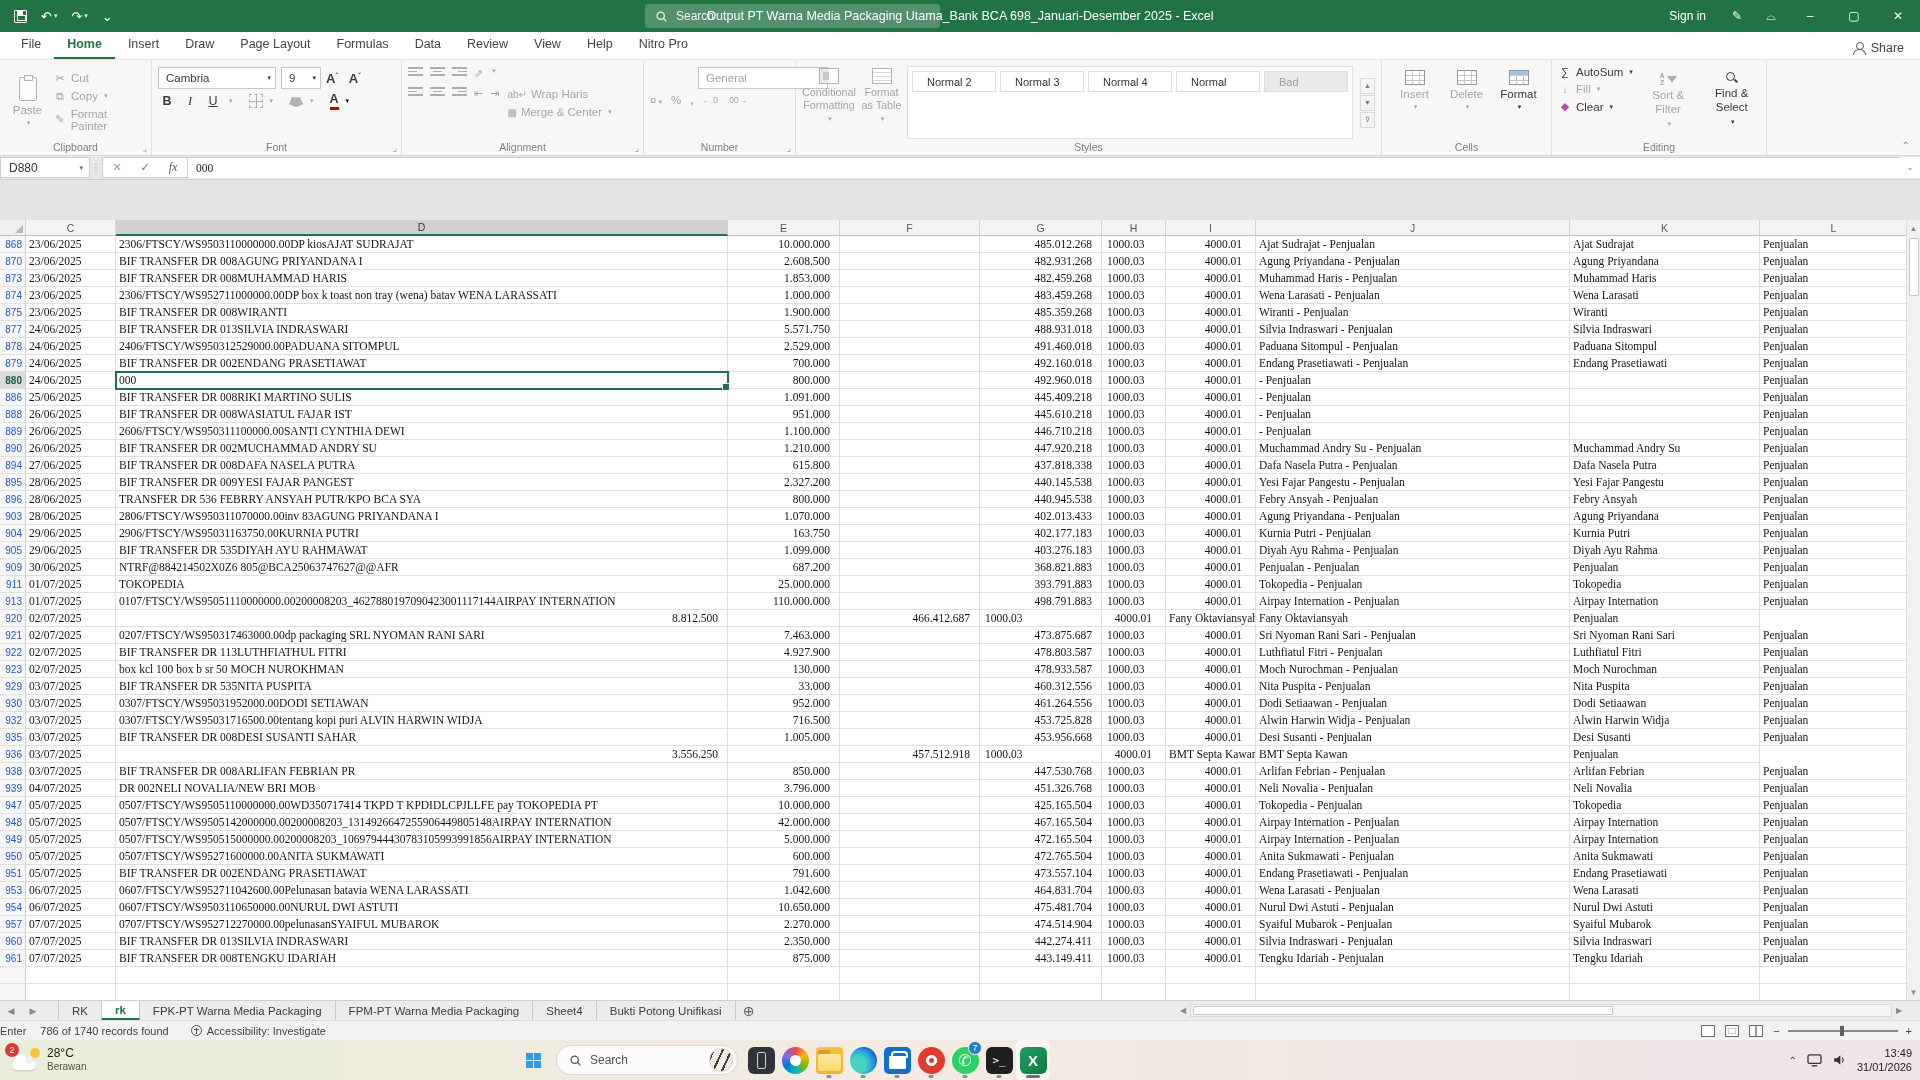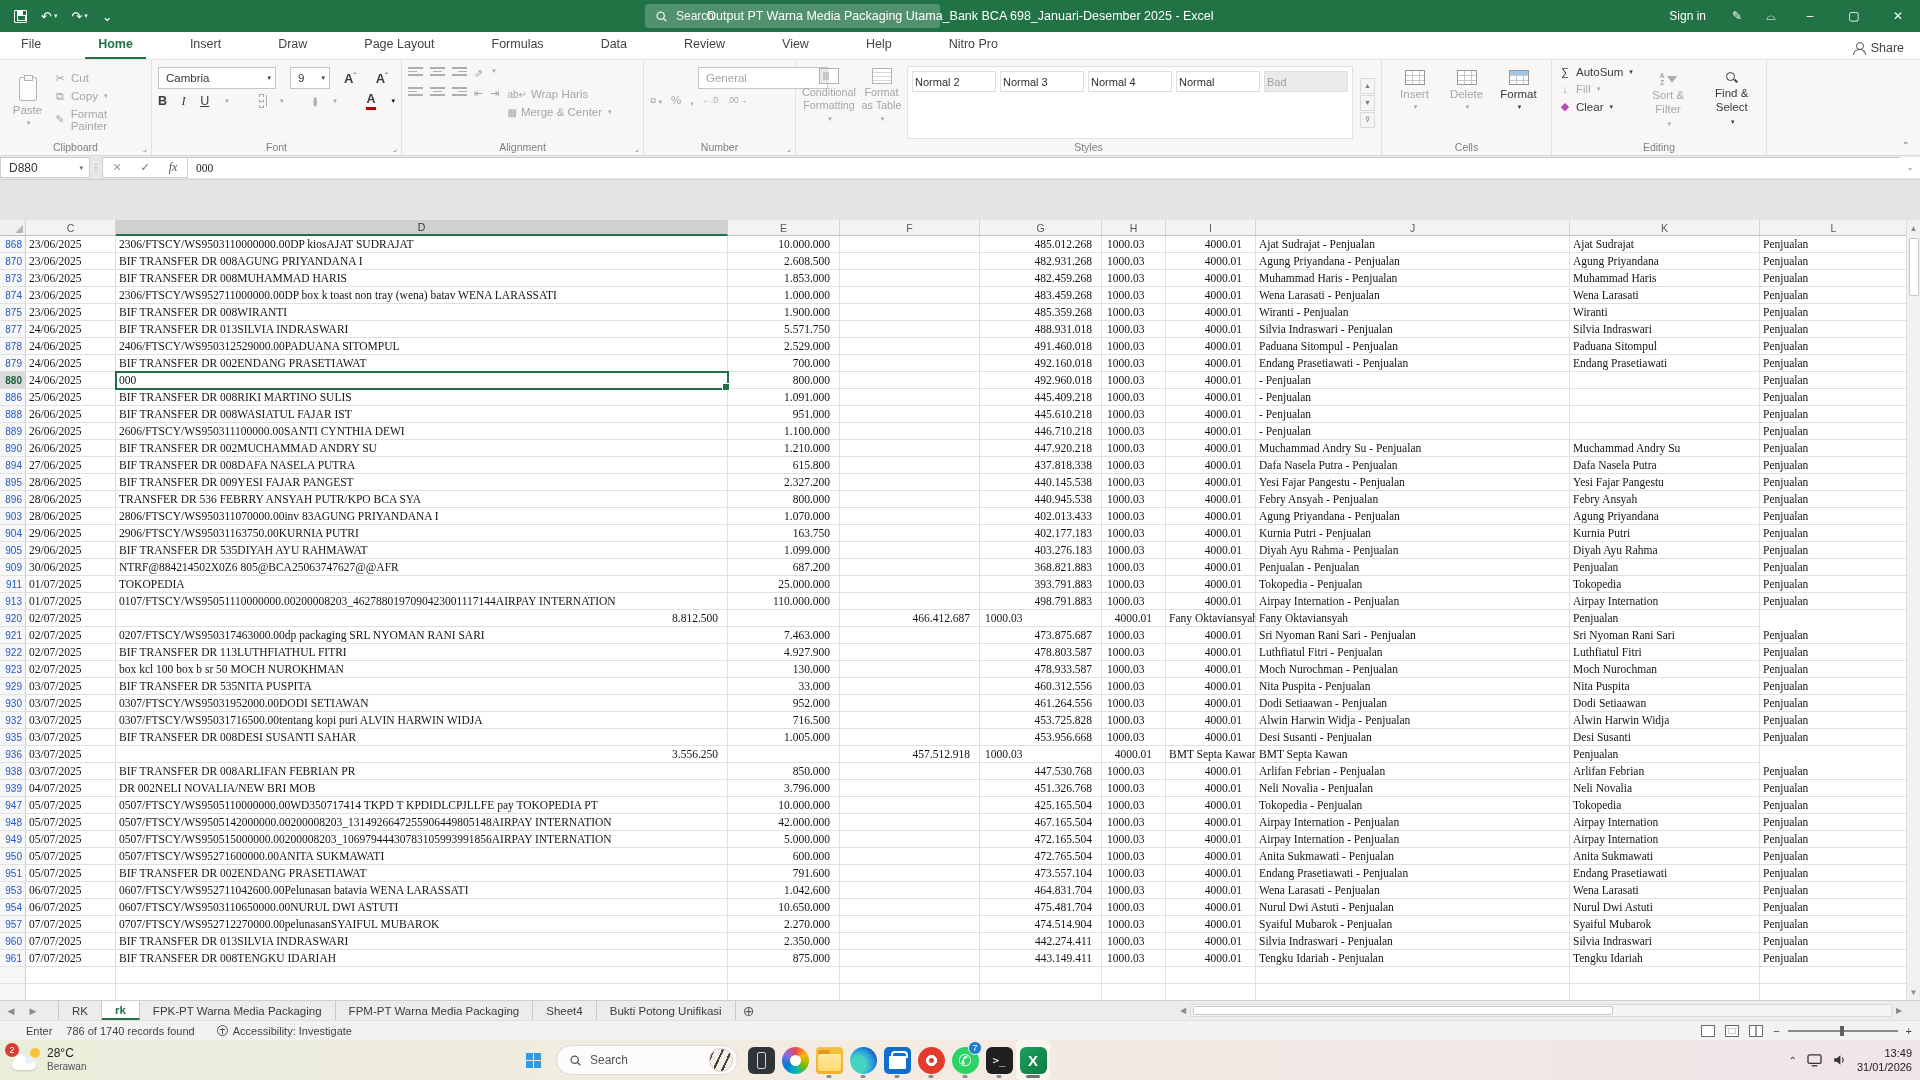--- a/index.html
+++ b/index.html
@@ -40,21 +40,21 @@
   .car { font-size:7px; margin-left:2px; }
 
   .paste-btn { width:44px; display:flex; flex-direction:column; align-items:center; justify-content:center; gap:3px; font-size:11.5px; color:#a8a6a4; }
   .clip-ic { width:18px; height:24px; border:1.5px solid #b5b3b1; border-radius:2px; position:relative; background:#fdfdfd; }
   .clip-ic:before { content:""; position:absolute; top:-3px; left:4px; width:7px; height:4px; border:1.5px solid #b5b3b1; background:#f8f7f6; }
   .smallstack { display:flex; flex-direction:column; justify-content:center; gap:5px; padding-left:4px; }
   .sbtn { display:flex; align-items:center; gap:4px; font-size:11.5px; }
   .ic12 { font-size:11px; width:14px; text-align:center; }
 
   .fontgrp { flex-direction:column; gap:4px; padding-top:7px; }
-  .frow1, .frow2 { display:flex; align-items:center; gap:14px; }
+  .frow1, .frow2 { display:flex; align-items:center; gap:5px; }
   .selbox { border:1px solid #c8c6c4; background:#fff; height:22px; display:flex; align-items:center; font-size:11.5px; color:#3b3a39; padding:0 4px 0 7px; gap:6px; }
   .fname { width:118px; justify-content:space-between; }
   .fsize { width:40px; justify-content:space-between; }
   .abig { font-size:13px; font-weight:bold; color:#3b3a39; position:relative; padding-right:6px; }
   .abig sup { font-size:7px; color:#217346; }
   .fbtn { font-size:12.5px; width:18px; text-align:center; color:#3b3a39; }
   .fbtn.b { font-weight:bold; } .fbtn.i { font-style:italic; font-family:"Liberation Serif",serif; }
   .fbtn.u { text-decoration:underline; }
   .bord-ic { width:14px; height:14px; border:1px dashed #b0aeac; position:relative; }
   .bord-ic:before { content:""; position:absolute; left:6px; top:0; bottom:0; width:1px; background:#b0aeac; }
@@ -76,21 +76,21 @@
   .numicons { display:flex; align-items:center; gap:9px; font-size:11.5px; }
   .tinytxt { font-size:8.5px; letter-spacing:0; }
 
   .stylegrp { gap:5px; padding-top:6px; }
   .bigbtn { width:62px; display:flex; flex-direction:column; align-items:center; gap:2px; font-size:10.8px; text-align:center; line-height:1.25; padding-top:2px; }
   .cf-ic { width:20px; height:16px; border:1px solid #b5b3b1; background:linear-gradient(90deg,#e8e8e8 50%,#fff 50%); position:relative; }
   .cf-ic:before { content:""; position:absolute; inset:3px 9px 3px 3px; background:#c9c7c5; }
   .ft-ic { width:20px; height:16px; border:1px solid #b5b3b1; background:repeating-linear-gradient(#fff 0 3px,#dcdad8 3px 4px); }
   .gallery { background:#fff; border:1px solid #e3e1df; display:flex; flex-direction:column; gap:4px; padding:4px; }
   .galrow { display:flex; gap:4px; }
-  .tile { width:84px; height:21px; font-size:11px; display:flex; align-items:center; padding-left:2px; border:1px solid #e0deda; background:#fff; color:#323130; overflow:hidden; white-space:nowrap; }
+  .tile { width:84px; height:21px; font-size:11px; display:flex; align-items:center; padding-left:14px; border:1px solid #e0deda; background:#fff; color:#323130; overflow:hidden; white-space:nowrap; }
   .tile.faded { background:#eceae8; color:#a19f9d; }
   .tile.selected { background:#9d9b99; color:#fff; border-color:#8a8886; font-weight:bold; }
   .tile.italic { font-style:italic; color:#a19f9d; font-family:"Liberation Serif",serif; }
   .galscroll { display:flex; flex-direction:column; gap:1px; justify-content:center; padding-left:2px; }
   .gs { width:15px; height:16px; border:1px solid #dcdad8; background:#f6f5f4; font-size:7px; color:#7a7876; display:flex; align-items:center; justify-content:center; }
 
   .vbtn { width:52px; display:flex; flex-direction:column; align-items:center; gap:3px; font-size:11.5px; padding-top:6px; }
   .cell-ic { width:20px; height:15px; border:1px solid #9a9896; background:linear-gradient(90deg,transparent 0 6px,#c9c7c5 6px 7px,transparent 7px 13px,#c9c7c5 13px 14px,transparent 14px),linear-gradient(#fff 0 4px,#c9c7c5 4px 5px,#fff 5px 9px,#c9c7c5 9px 10px,#fff 10px); }
   .cell-ic.fmt { box-shadow:inset 0 4px 0 #9ec6e8; }
 
@@ -146,21 +146,21 @@
   .stab:first-child { border-left:1px solid #c9c9c9; }
   .stab.active { background:#fff; color:#217346; font-weight:bold; border-bottom:2px solid #217346; }
   .addsheet { width:26px; display:flex; align-items:center; justify-content:center; color:#5f5f5f; font-size:14px; }
   .hscroll { position:absolute; right:14px; top:2px; width:730px; height:15px; display:flex; align-items:center; }
   .hs-arrow { width:14px; text-align:center; font-size:8px; color:#8a8a8a; }
   .hs-track { flex:1; height:13px; background:#f4f4f4; border:1px solid #dcdcdc; position:relative; }
   .hs-thumb { position:absolute; left:2px; top:1px; height:9px; width:420px; background:#fff; border:1px solid #c6c6c6; border-radius:2px; }
 
   
   .statusbar { height:20px; background:#f3f2f1; border-top:1px solid #e1dfdd; display:flex; align-items:center; font-size:11px; color:#444; position:relative; }
-  .st-mode { padding:0 14px 0 8px;margin-left:18px; }
+  .st-mode { padding:0 14px 0 0; }
   .st-rec { padding-right:22px; }
   .st-acc { display:flex; align-items:center; gap:5px; }
   .acc-ic { width:11px; height:11px; border:1.2px solid #555; border-radius:50%; position:relative; }
   .acc-ic:before { content:""; position:absolute; left:2px; top:2.5px; width:5px; height:1.2px; background:#555; }
   .acc-ic:after { content:""; position:absolute; left:4px; top:2px; width:1.2px; height:6px; background:#555; }
   .st-right { position:absolute; right:8px; display:flex; align-items:center; gap:10px; }
   .view-ic { width:14px; height:12px; border:1px solid #6a6a6a; background:#fff; }
   .view-ic.pl { background:linear-gradient(#fff 0 2px,#fff 2px) padding-box; box-shadow:inset 0 0 0 2px #fff, inset 0 0 0 3px #c9c9c9; }
   .view-ic.pb { background:linear-gradient(90deg,#fff 45%,#9a9a9a 45% 55%,#fff 55%); }
   .zoomctl { display:flex; align-items:center; gap:8px; color:#444; }
@@ -250,21 +250,21 @@
       <span class="signin">Sign in</span>
       <span class="tb-ic">✎</span>
       <span class="tb-ic">⌓</span>
       <span class="winbtn">–</span>
       <span class="winbtn">▢</span>
       <span class="winbtn">✕</span>
     </div>
   </div>
 
   <div class="tabrow">
-    <div id="ribbontabs" style="display:flex;gap:31px;">
+    <div id="ribbontabs" style="display:flex;">
         <span class="rtab">File</span>
         <span class="rtab active">Home</span>
         <span class="rtab">Insert</span>
         <span class="rtab">Draw</span>
         <span class="rtab">Page Layout</span>
         <span class="rtab">Formulas</span>
         <span class="rtab">Data</span>
         <span class="rtab">Review</span>
         <span class="rtab">View</span>
         <span class="rtab">Help</span>

